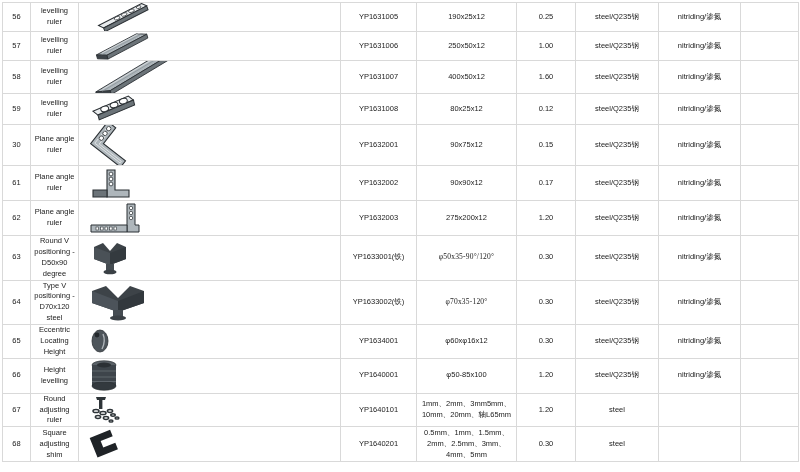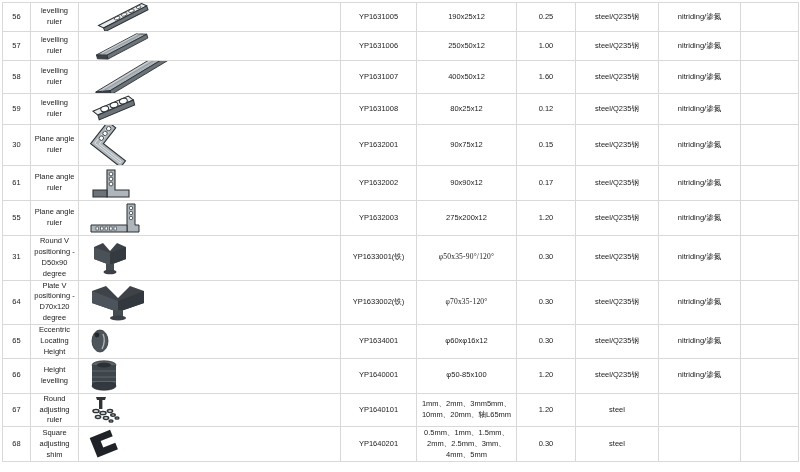--- a/index.html
+++ b/index.html
@@ -216,21 +216,21 @@
           </div>
         </td>
         <td class="cell-code">YP1632002</td>
         <td class="cell-spec">90x90x12</td>
         <td class="cell-weight">0.17</td>
         <td class="cell-matl">steel/Q235钢</td>
         <td class="cell-treat">nitriding/渗氮</td>
         <td class="cell-note"></td>
       </tr>
       <tr>
-        <td class="cell-index">55</td>
+        <td class="cell-index">62</td>
         <td class="cell-name">Plane angle ruler</td>
         <td class="cell-image">
           <div class="thumb-wrap">
             <svg class="thumb" width="56" height="34" viewBox="0 0 56 34">
               <polygon points="40,3 48,3 48,24 52,24 52,31 40,31" fill="#aeb6bb" stroke="#2b3034" stroke-width="1"></polygon>
               <polygon points="4,24 40,24 40,31 4,31" fill="#aeb6bb" stroke="#2b3034" stroke-width="1"></polygon>
               <circle cx="44" cy="7" r="1.7" fill="#fff" stroke="#2b3034" stroke-width=".7"></circle>
               <circle cx="44" cy="12" r="1.7" fill="#fff" stroke="#2b3034" stroke-width=".7"></circle>
               <circle cx="44" cy="17" r="1.7" fill="#fff" stroke="#2b3034" stroke-width=".7"></circle>
               <g fill="#fff" stroke="#2b3034" stroke-width=".6">
@@ -244,21 +244,21 @@
           </div>
         </td>
         <td class="cell-code">YP1632003</td>
         <td class="cell-spec">275x200x12</td>
         <td class="cell-weight">1.20</td>
         <td class="cell-matl">steel/Q235钢</td>
         <td class="cell-treat">nitriding/渗氮</td>
         <td class="cell-note"></td>
       </tr>
       <tr>
-        <td class="cell-index">31</td>
+        <td class="cell-index">63</td>
         <td class="cell-name">Round V positioning - D50x90 degree</td>
         <td class="cell-image">
           <div class="thumb-wrap">
             <svg class="thumb" width="46" height="40" viewBox="0 0 46 40">
               <polygon points="7,9 16,5 23,13 30,5 39,9 39,21 23,27 7,21" fill="#3d4348"></polygon>
               <polygon points="7,9 23,15 23,27 7,21" fill="#4a5157"></polygon>
               <polygon points="23,15 39,9 39,21 23,27" fill="#343a3f"></polygon>
               <rect x="19" y="26" width="8" height="8" fill="#454c52"></rect>
               <ellipse cx="23" cy="34" rx="6.5" ry="2.3" fill="#3a4045"></ellipse>
             </svg>
@@ -266,21 +266,21 @@
         </td>
         <td class="cell-code">YP1633001(铁)</td>
         <td class="cell-spec spec-serif">φ50x35-90°/120°</td>
         <td class="cell-weight">0.30</td>
         <td class="cell-matl">steel/Q235钢</td>
         <td class="cell-treat">nitriding/渗氮</td>
         <td class="cell-note"></td>
       </tr>
       <tr>
         <td class="cell-index">64</td>
-        <td class="cell-name">Plate V positioning - D70x120 degree</td>
+        <td class="cell-name">Type V positioning - D70x120 steel</td>
         <td class="cell-image">
           <div class="thumb-wrap">
             <svg class="thumb" width="62" height="42" viewBox="0 0 62 42">
               <polygon points="5,10 19,5 31,17 43,5 57,10 57,22 31,31 5,22" fill="#3d4348"></polygon>
               <polygon points="5,10 31,20 31,31 5,22" fill="#4c535a"></polygon>
               <polygon points="31,20 57,10 57,22 31,31" fill="#32383d"></polygon>
               <rect x="26" y="29" width="10" height="8" fill="#454c52"></rect>
               <ellipse cx="31" cy="37" rx="8" ry="2.6" fill="#3a4045"></ellipse>
             </svg>
           </div>

